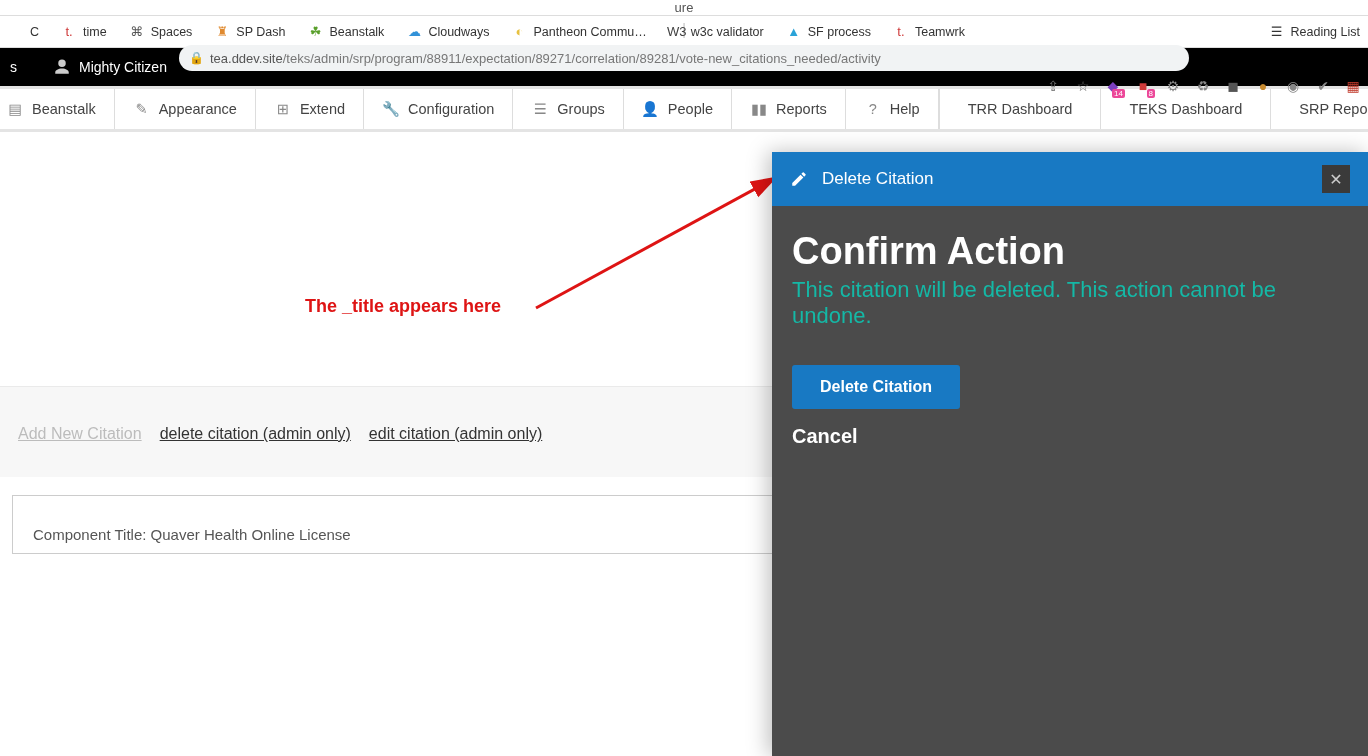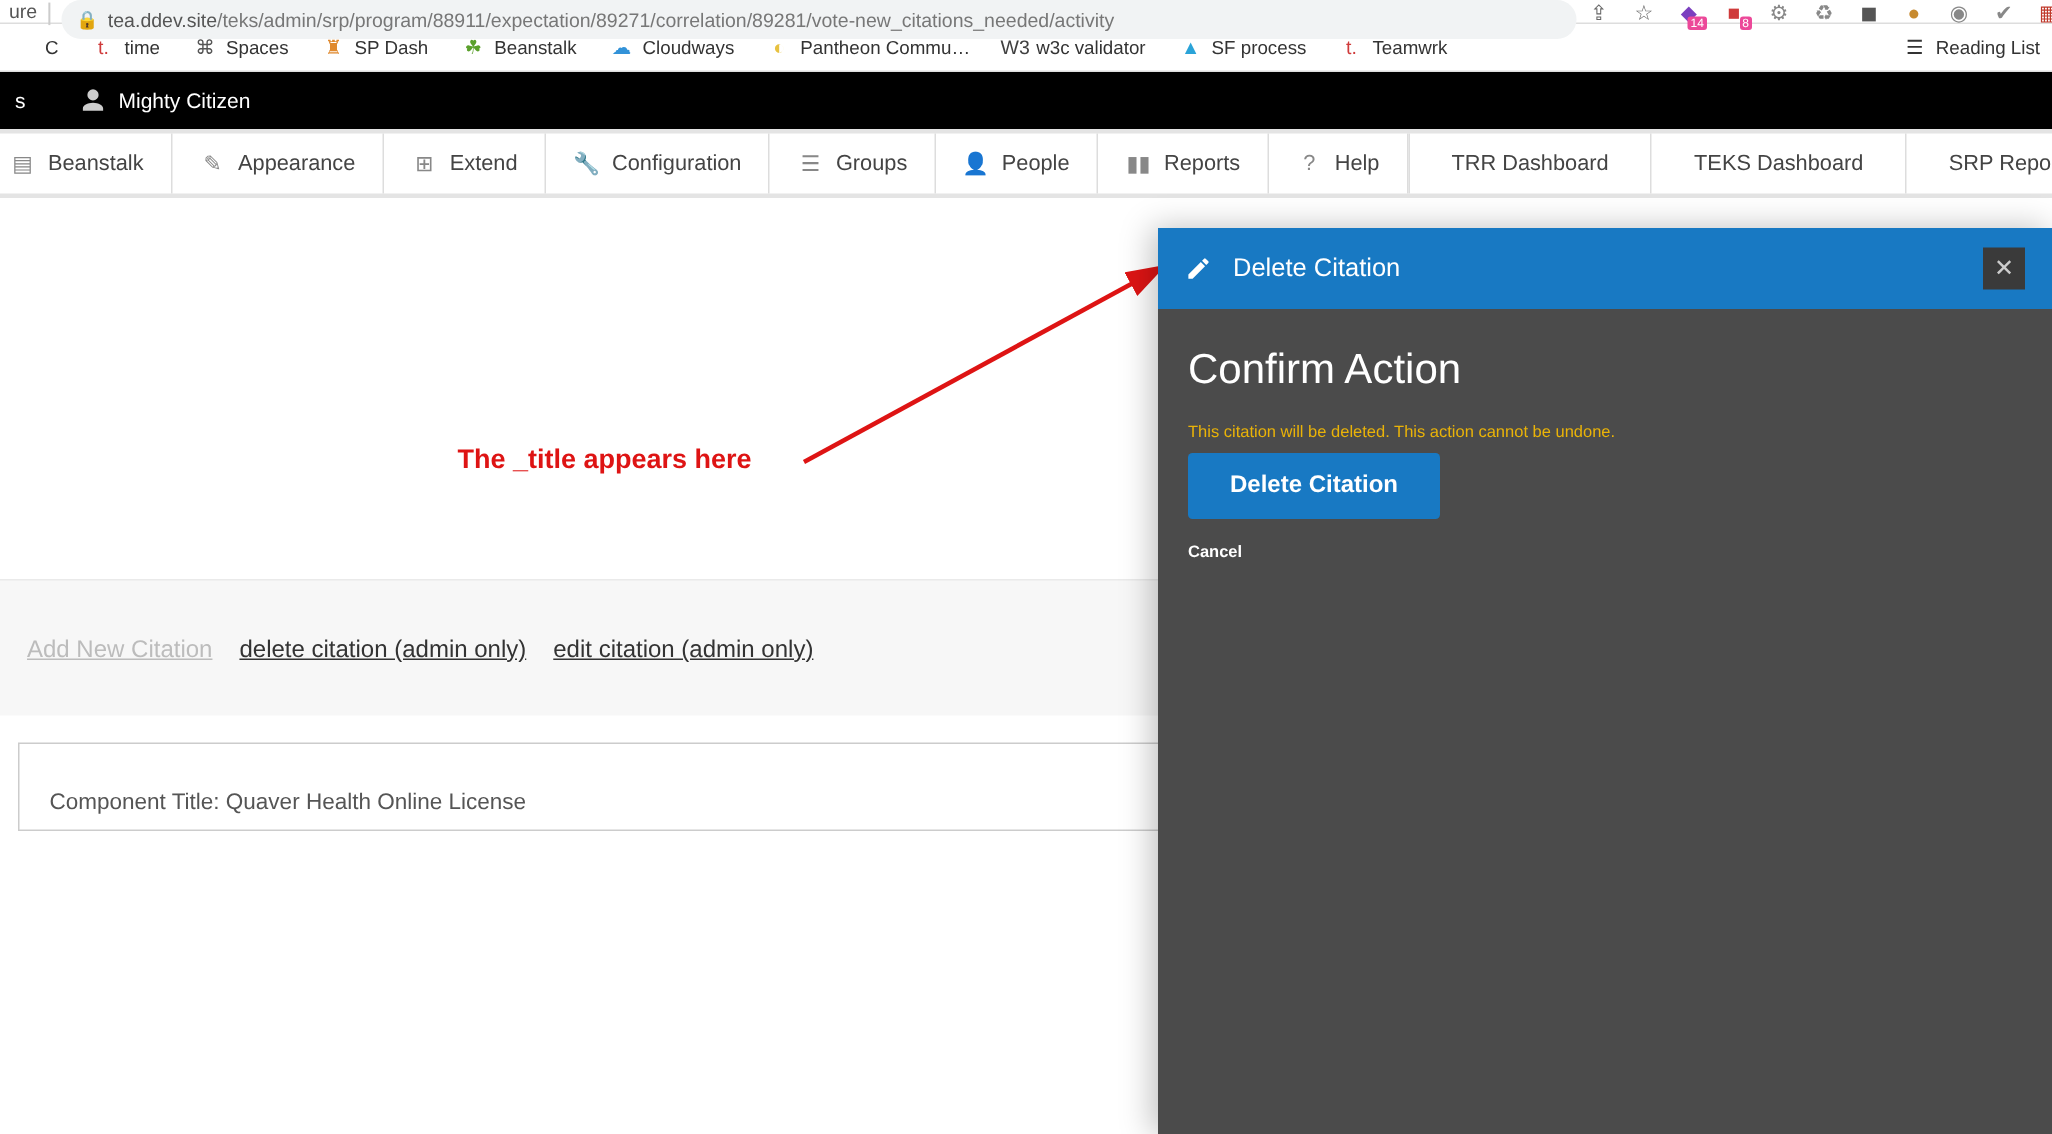--- a/index.html
+++ b/index.html
@@ -1,19 +1,19 @@
 <!DOCTYPE html>
 <html><head>
 <meta charset="utf-8">
 <style>
 * { margin: 0; padding: 0; box-sizing: border-box; font-family: -apple-system, BlinkMacSystemFont, "Segoe UI", Helvetica, Arial, sans-serif; }
 body { width: 1368px; height: 756px; overflow: hidden; background: #fff; position: relative; }
 
 
-.browser-bar { height: 16px; background: #fff; border-bottom: 1px solid #ddd; display: flex; padding: 0 6px; gap: 6px; }
+.browser-bar { height: 16px; background: #fff; border-bottom: 1px solid #ddd; display: flex; align-items: center; padding: 0 6px; gap: 6px; flex-direction: column; }
 .url-area { display: flex; align-items: center; background: #f1f3f4; border-radius: 14px; height: 26px; padding: 0 10px; flex: 0 0 auto; width: 1010px; font-size: 13px; color: #555; }
 .url-area .lock { margin-right: 6px; color: #555; font-size: 12px; }
 .url-area .host { color: #555; }
 .url-area .path { color: #777; }
 .chrome-icons { display: flex; align-items: center; gap: 12px; margin-left: auto; }
 .chrome-icons .ci { width: 18px; height: 18px; display: flex; align-items: center; justify-content: center; font-size: 14px; color: #666; position: relative; }
 .badge-ci { position:absolute; bottom:-3px; right:-3px; background:#ec4899; color:#fff; font-size:8px; padding:0 2px; border-radius:2px; }
 
 
 .bookmarks-bar { height: 32px; background: #fff; border-bottom: 1px solid #ddd; display: flex; align-items: center; padding: 0 8px; gap: 18px; font-size: 12.5px; color: #333; }
@@ -46,25 +46,25 @@
 .pub-block { margin: 18px 12px 0 12px; border: 1px solid #ccc; padding: 30px 20px 10px 20px; }
 .pub-title { font-size: 22px; font-weight: 700; color: #333; margin-bottom: 14px; }
 .pub-sub { font-size: 15px; color: #555; }
 
 
 .panel { position: absolute; top: 152px; right: 0; width: 596px; height: 604px; background: #4b4b4b; color: #fff; box-shadow: -4px 0 20px rgba(0,0,0,.25); }
 .panel-header { height: 54px; background: #1879c3; display: flex; align-items: center; padding: 0 18px; gap: 14px; }
 .panel-header .ph-title { font-size: 17px; }
 .panel-header .close { margin-left: auto; width: 28px; height: 28px; background: #3a3a3a; color:#ccc; display:flex; align-items:center; justify-content:center; font-size:16px; cursor:pointer; }
 .panel-body { padding: 24px 20px; }
-.panel-body h1 { font-size: 28px; font-weight: 400; margin-bottom: 20px; }
-.panel-body p { font-size: 11px; margin-bottom: 8px; color:#eab308; }
+.panel-body h1 { font-size: 38px; font-weight: 700; margin-bottom: 4px; }
+.panel-body p { font-size: 22px; margin-bottom: 36px; color:#14b8a6; }
 .panel-actions { display:flex; flex-direction:column; align-items:flex-start; gap: 16px; }
 .btn-primary { background: #1879c3; color:#fff; border:none; padding: 13px 28px; font-size: 16px; font-weight:600; border-radius: 3px; cursor:pointer; }
-.btn-cancel { background:none; border:none; color:#fff; font-size:11px; font-weight:600; cursor:pointer;text-align:right; }
+.btn-cancel { background:none; border:none; color:#fff; font-size:20px; font-weight:600; cursor:pointer;text-align:right; }
 
 </style>
 </head>
 <body>
 
 <div class="browser-bar">
   <span style="font-size:13px;color:#555;">ure</span>
   <span style="color:#ccc;">|</span>
   <div class="url-area">
     <span class="lock">🔒</span>

